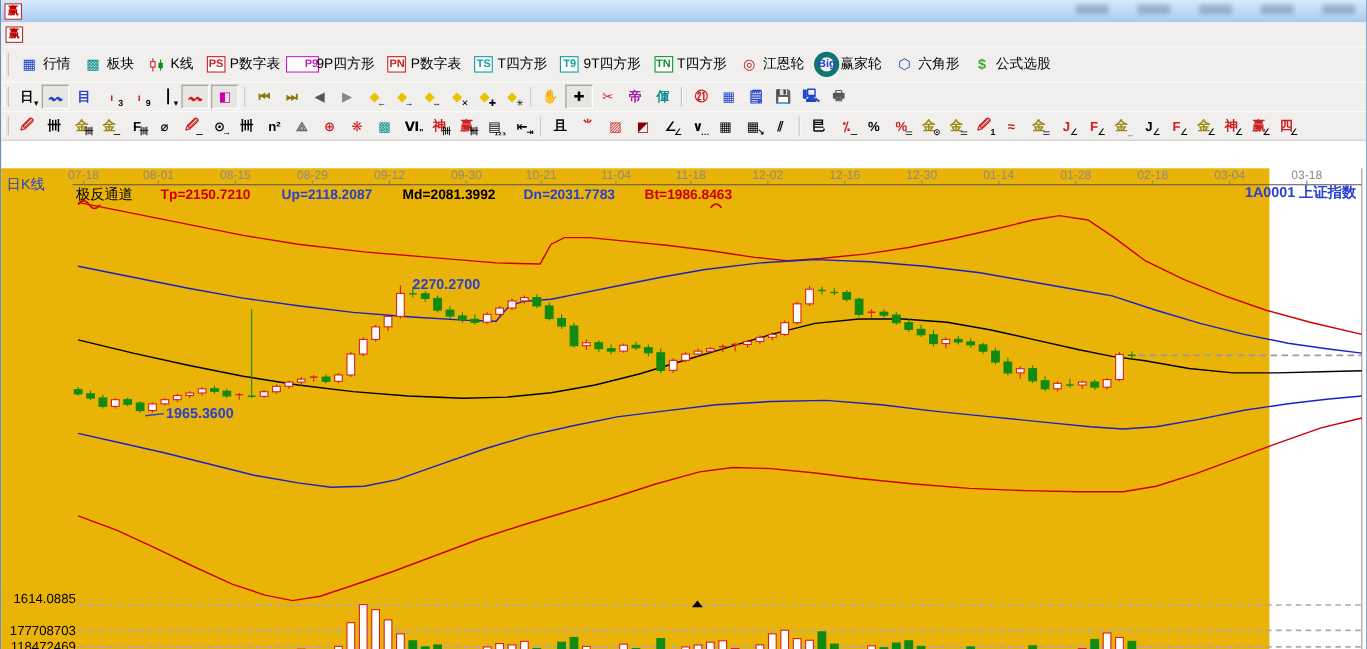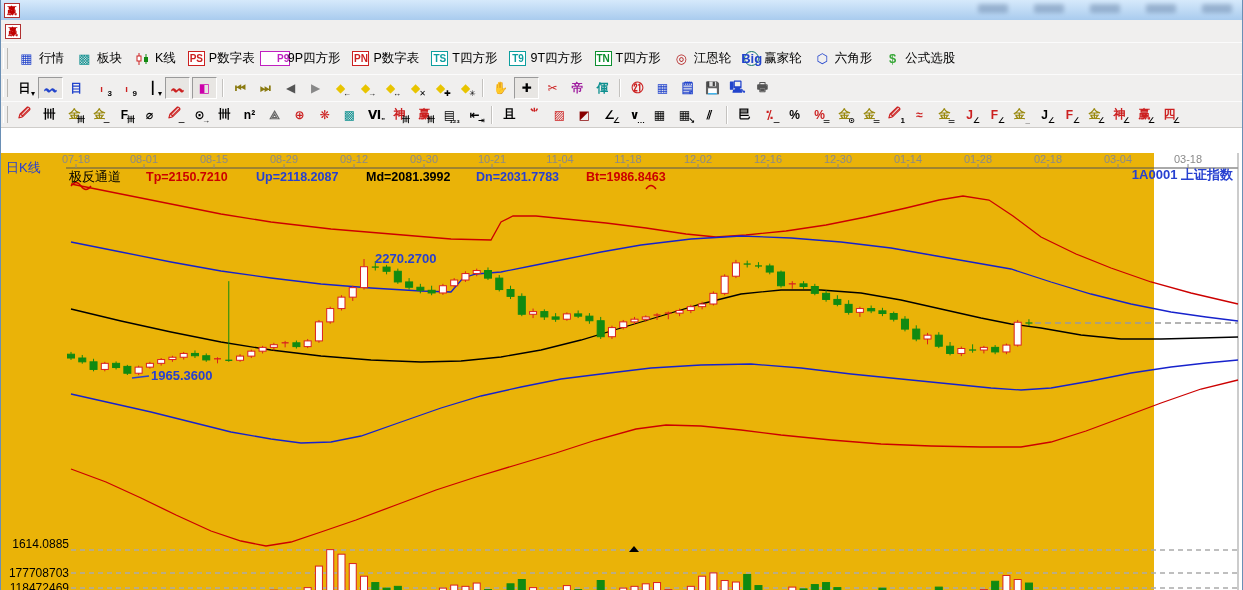--- a/index.html
+++ b/index.html
@@ -121,21 +121,21 @@
       <span class="lbl">T四方形</span>
     </span>
     <span class="tbtn">
       <span class="ic">
         <span style="color:#b01818;font-size:13px">◎</span>
       </span>
       <span class="lbl">江恩轮</span>
     </span>
     <span class="tbtn">
       <span class="ic">
-        <span style="color:#2244cc;font-size:13px;border:1px solid #0f766e;border-radius:50%;width:13px;height:13px;display:inline-flex;align-items:center;justify-content:center">Big</span>
+        <span style="color:#2244cc;font-size:10px;border:5px solid #0f766e;border-radius:50%;width:13px;height:13px;display:inline-flex;align-items:center;justify-content:center">Big</span>
       </span>
       <span class="lbl">赢家轮</span>
     </span>
     <span class="tbtn">
       <span class="ic">
         <span style="color:#2244cc;font-size:13px">⬡</span>
       </span>
       <span class="lbl">六角形</span>
     </span>
     <span class="tbtn">

